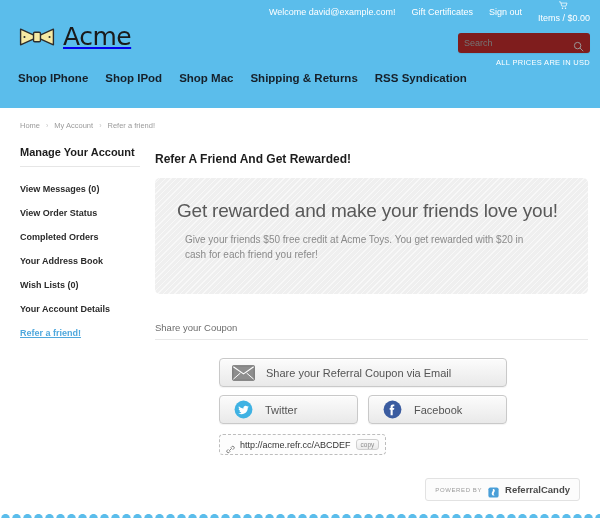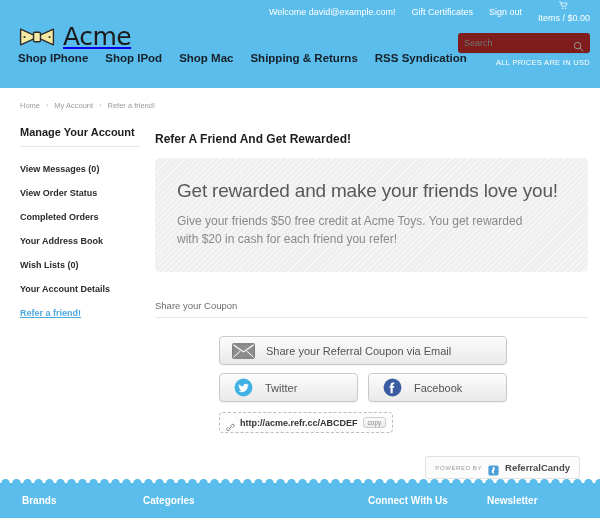--- a/index.html
+++ b/index.html
@@ -7,21 +7,21 @@
   body {
     width:600px; height:518px; overflow:hidden;
     background:#ffffff;
     font-family:"Liberation Sans", sans-serif;
     -webkit-font-smoothing:antialiased;
   }
 
   
   .header {
     background:#5bbdeb;
-    height:88px;
+    height:108px;
     position:relative;
   }
   .utility-nav {
     display:flex; align-items:center; justify-content:flex-end;
     gap:16px;
     padding:4px 10px 0 0;
     height:20px;
   }
   .utility-nav span, .utility-nav a {
     color:#ffffff; font-size:9px; text-decoration:none; white-space:nowrap;
@@ -111,21 +111,21 @@
       -45deg, rgba(255,255,255,.55) 0 1px, rgba(0,0,0,0) 1px 4px);
     border-radius:5px;
     padding:22px 22px 24px 22px;
     margin-bottom:28px;
   }
   .promo-heading {
     font-size:19px; color:#595959; font-weight:normal;
     margin:0 0 10px 0; letter-spacing:-.2px;
   }
   .promo-body {
-    font-size:12px; color:#8a8a8a; line-height:1.5; margin:0;
+    font-size:10px; color:#8a8a8a; line-height:1.5; margin:8px;
     max-width:360px;
   }
 
   .section-label {
     font-size:9.5px; color:#6d6d6d;
     padding-bottom:6px; border-bottom:1px solid #e8e8e8;
     margin-bottom:18px;
   }
 
   .share-area { padding-left:64px; }
@@ -147,21 +147,21 @@
   .btn-social { width:139px; height:29px; padding:0 14px; gap:12px; }
   .social-icon { width:19px; height:19px; flex:none; }
 
   .link-box {
     display:inline-flex; align-items:center; gap:5px;
     border:1px dashed #bdbdbd; border-radius:4px;
     background:#fdfdfd;
     padding:4px 6px;
   }
   .chain-icon { width:9px; height:9px; flex:none; }
-  .link-text { font-size:9px; font-weight:bold; color:#333; }
+  .link-text { font-size:9px; font-weight:normal; color:#333; }
   .copy-btn {
     font-size:6.5px; color:#8d8d8d;
     background:linear-gradient(#fbfbfb,#eaeaea);
     border:1px solid #cfcfcf; border-radius:3px;
     padding:1px 4px; cursor:pointer;
     font-family:"Liberation Sans", sans-serif;
   }
 
   .powered-row { display:flex; justify-content:flex-end; padding:20px 8px 0 0; }
   .powered-badge {
@@ -345,19 +345,13 @@
     <svg width="600" height="9" viewBox="0 0 600 9" preserveAspectRatio="none" aria-hidden="true">
       <defs>
         <pattern id="scallop" x="0" y="0" width="11" height="9" patternUnits="userSpaceOnUse">
           <rect x="0" y="4" width="11" height="5" fill="#5bbdeb"></rect>
           <circle cx="5.5" cy="4.2" r="4.3" fill="#5bbdeb"></circle>
         </pattern>
       </defs>
       <rect x="0" y="0" width="600" height="9" fill="url(#scallop)"></rect>
     </svg>
   </span>
-  <div class="footer">
-    <div class="footer-col fc1">Brands</div>
-    <div class="footer-col fc2">Categories</div>
-    <div class="footer-col fc3">Connect With Us</div>
-    <div class="footer-col">Newsletter</div>
-  </div>
 </div>
 
 </body></html>

